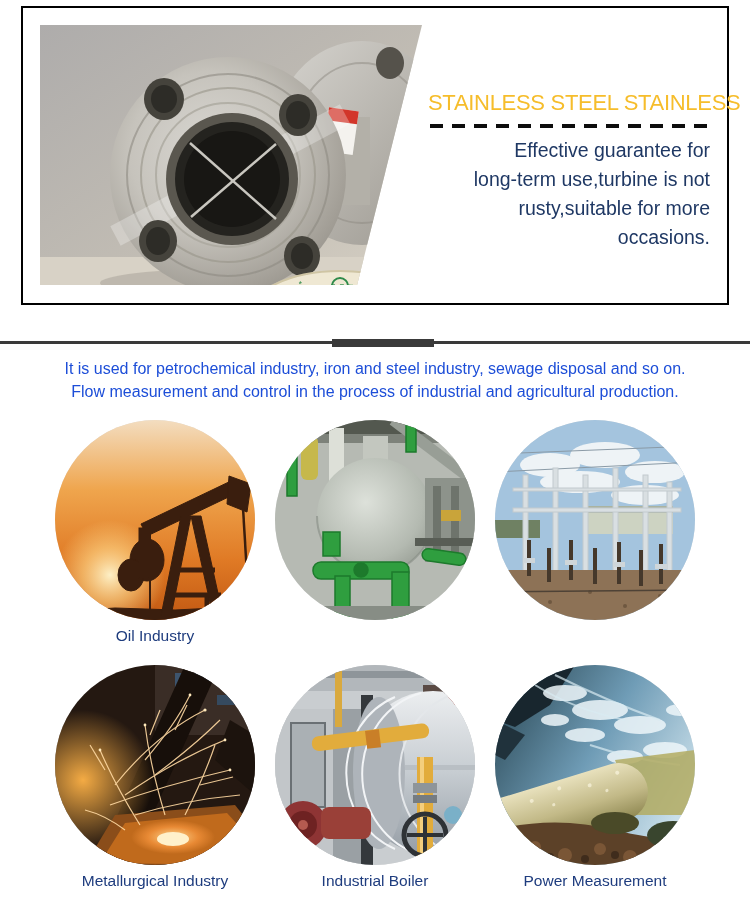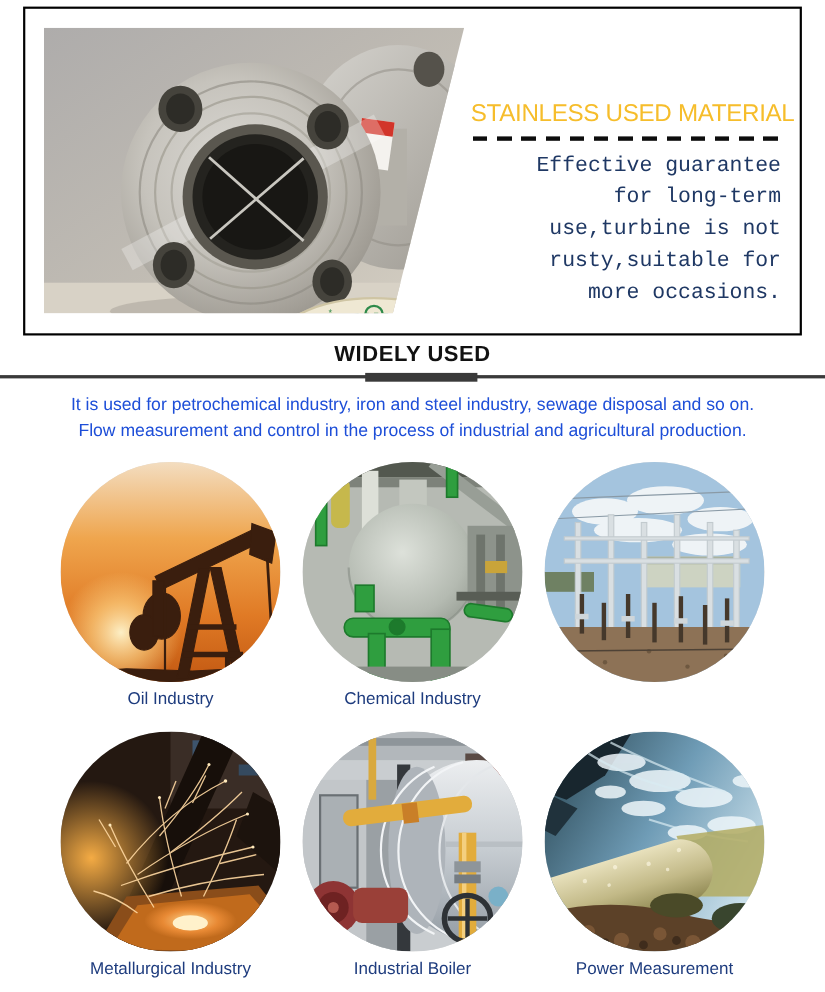--- a/index.html
+++ b/index.html
@@ -11,21 +11,21 @@
             border:2px solid #000;box-sizing:border-box;background:#fff;}
   .hero-photo{position:absolute;left:17px;top:17px;width:382px;height:260px;
               clip-path:polygon(0 0,100% 0,83% 100%,0 100%);}
   .hero-photo svg{display:block;}
   .hero-copy{position:absolute;right:17px;top:82px;width:282px;text-align:right;}
   .hero-headline{margin:0;font-size:22px;font-weight:400;letter-spacing:-.3px;
                  color:#F6BD2B;white-space:nowrap;}
   .hero-dashes{margin-top:8px;height:4px;width:280px;margin-left:auto;
       background:repeating-linear-gradient(90deg,#0d0d0d 0 13px,transparent 13px 22px);}
   .hero-desc{margin:8px 0 0;width:238px;margin-left:auto;font-size:19.5px;
-             line-height:29px;color:#1F3864;font-family:Liberation Mono, monospace;}
+             line-height:29px;color:#1F3864;}
 
   
   .wu-title{margin:0;position:absolute;top:311px;left:0;width:100%;text-align:center;
             font-size:20px;font-weight:700;letter-spacing:.5px;color:#111;}
   .wu-rule{position:absolute;top:339px;left:0;width:750px;height:8px;}
   .wu-rule .thin{position:absolute;top:2px;left:0;width:100%;height:3px;background:#3a3a3a;}
   .wu-rule .accent{position:absolute;top:0;left:332px;width:102px;height:8px;background:#3a3a3a;}
   .wu-intro{position:absolute;top:357px;left:0;width:100%;margin:0;text-align:center;
             font-size:16px;line-height:23px;color:#1d4ed8;}
 
@@ -102,27 +102,26 @@
         <line x1="236" y1="119" x2="151" y2="192" stroke="#c9c7c0" stroke-width="2.5"></line>
 
         <ellipse cx="300" cy="294" rx="94" ry="48" fill="#efe8d3" stroke="#cfc5a4" stroke-width="2"></ellipse>
         <ellipse cx="300" cy="294" rx="70" ry="34" fill="#e4dbbf" stroke="#2e8a4a" stroke-width="1.5" stroke-dasharray="4 5" opacity=".9"></ellipse>
         <circle cx="300" cy="261" r="8" fill="none" stroke="#2e8a4a" stroke-width="2"></circle>
         <text x="258" y="262" font-size="9" fill="#2e8a4a" transform="rotate(8 258 262)">*</text>
         <text x="336" y="262" font-size="9" fill="#2e8a4a" transform="rotate(-8 336 262)">*</text>
       </svg>
     </div>
     <div class="hero-copy">
-      <h2 class="hero-headline">STAINLESS USED MATERIAL</h2>
+      <h2 class="hero-headline">STAINLESS STEEL STAINLESS</h2>
       <div class="hero-dashes"></div>
       <p class="hero-desc">Effective guarantee for long-term use,turbine is not rusty,suitable for more occasions.</p>
     </div>
   </section>
 
-  <h3 class="wu-title">WIDELY USED</h3>
   <div class="wu-rule">
     <div class="thin"></div>
     <div class="accent"></div>
   </div>
   <p class="wu-intro">
     <span>It is used for petrochemical industry, iron and steel industry, sewage disposal and so on.</span><br>
     <span>Flow measurement and control in the process of industrial and agricultural production.</span>
   </p>
 
   <div class="grid">
@@ -203,21 +202,20 @@
             <rect x="48" y="112" width="17" height="24"></rect>
             <rect x="38" y="142" width="96" height="17" rx="8"></rect>
             <rect x="117" y="152" width="17" height="48"></rect>
             <rect x="60" y="156" width="15" height="44"></rect>
             <rect x="148" y="128" width="44" height="12" rx="6" transform="rotate(8 148 128)"></rect>
             <circle cx="86" cy="150" r="7" fill="#1d7a2c"></circle>
           </g>
           <rect x="0" y="186" width="200" height="14" fill="#878d85"></rect>
         </svg>
       </div>
-      <figcaption>Chemical Industry</figcaption>
     </figure>
 
     <figure class="app">
       <div class="circle">
         <svg width="200" height="200" viewBox="0 0 200 200">
           <rect width="200" height="200" fill="#a4c4de"></rect>
           <g fill="#f3f6f7" opacity=".95">
             <ellipse cx="55" cy="45" rx="30" ry="12"></ellipse>
             <ellipse cx="110" cy="35" rx="35" ry="13"></ellipse>
             <ellipse cx="160" cy="52" rx="30" ry="11"></ellipse>

